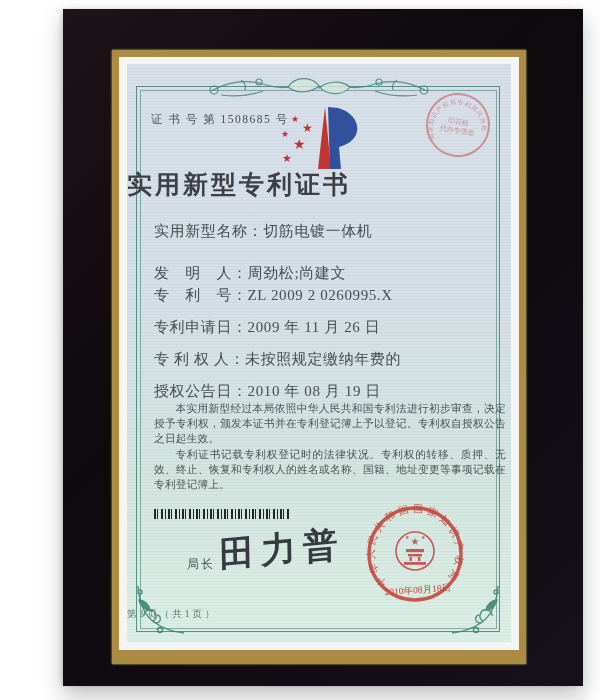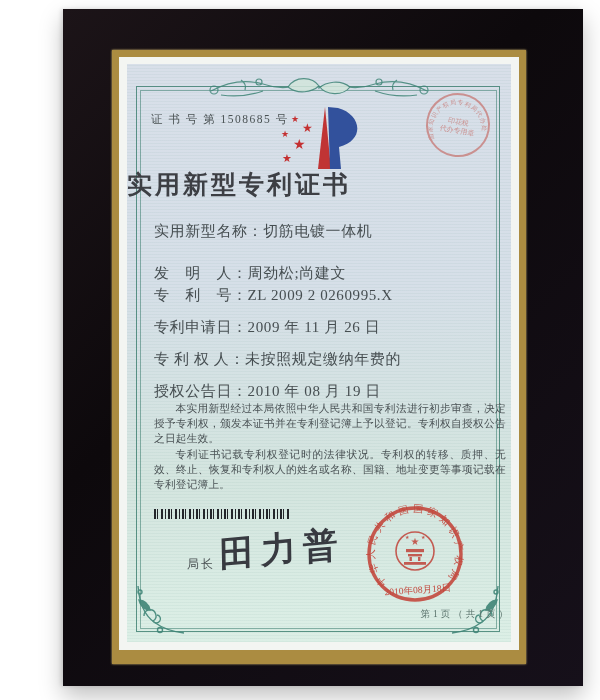--- a/index.html
+++ b/index.html
@@ -59,21 +59,21 @@
              #23252a 7px 9px, transparent 9px 11px,
              #23252a 11px 12px, transparent 12px 14px);}
 
   .signer{position:absolute;left:60px;top:492px;font-size:12px;color:#4a5254;letter-spacing:2px;}
   .signature{position:absolute;left:92px;top:462px;font-size:35px;font-weight:700;
              color:#272830;letter-spacing:7px;transform:rotate(-5deg) skewX(-4deg);
              font-family:"DejaVu Sans","Liberation Sans",sans-serif;opacity:0.9;}
 
   .seal{position:absolute;left:238px;top:440px;opacity:0.92;}
 
-  .footer{position:absolute;left:0;right:0;top:544px;text-align:right;
+  .footer{position:absolute;left:0;right:0;top:544px;text-align:left;
           font-size:9.5px;color:#5a736c;letter-spacing:3px;}
 </style>
 </head>
 <body>
 
 <div class="stage">
   <div class="frame">
     <div class="gold">
       <div class="paper">
         <div class="panel">

